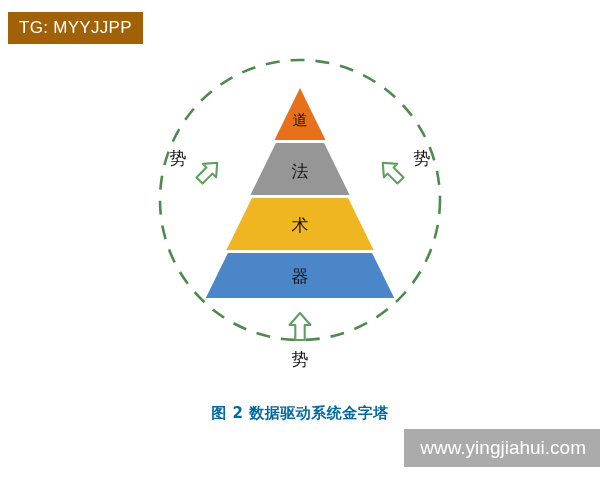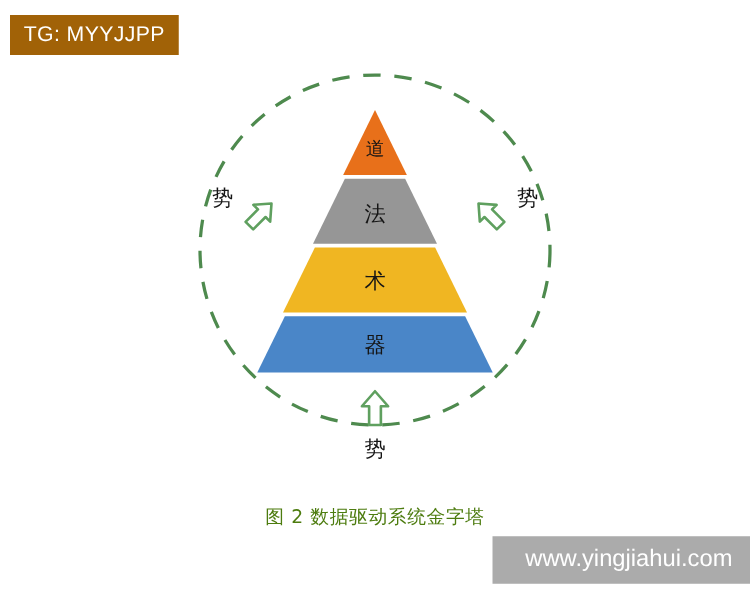--- a/index.html
+++ b/index.html
@@ -33,21 +33,21 @@
 
   
   .url-badge {
     position: absolute;
     right: 0px;
     bottom: 13px;
     background: #ababab;
     color: #ffffff;
     font-size: 19px;
     line-height: 1;
-    padding: 9px 14px 10px 26px;
+    padding: 9px 14px 10px 16px;
     white-space: nowrap;
     font-family: "Liberation Sans", sans-serif;
   }
 
   
   .diagram-stage {
     position: absolute;
     left: 0;
     top: 0;
     width: 600px;
@@ -61,22 +61,22 @@
   }
 
   
   .figure-caption {
     position: absolute;
     left: 0;
     right: 0;
     top: 404px;
     text-align: center;
     font-size: 15px;
-    font-weight: normal;
-    color: #4d7c0f;
+    font-weight: bold;
+    color: #0369a1;
     font-family: "DejaVu Sans", "Liberation Sans", sans-serif;
     letter-spacing: 0.5px;
   }
 
   .tier-label, .force-label {
     font-family: "DejaVu Sans", "Liberation Sans", sans-serif;
   }
 </style>
 </head>
 <body>

